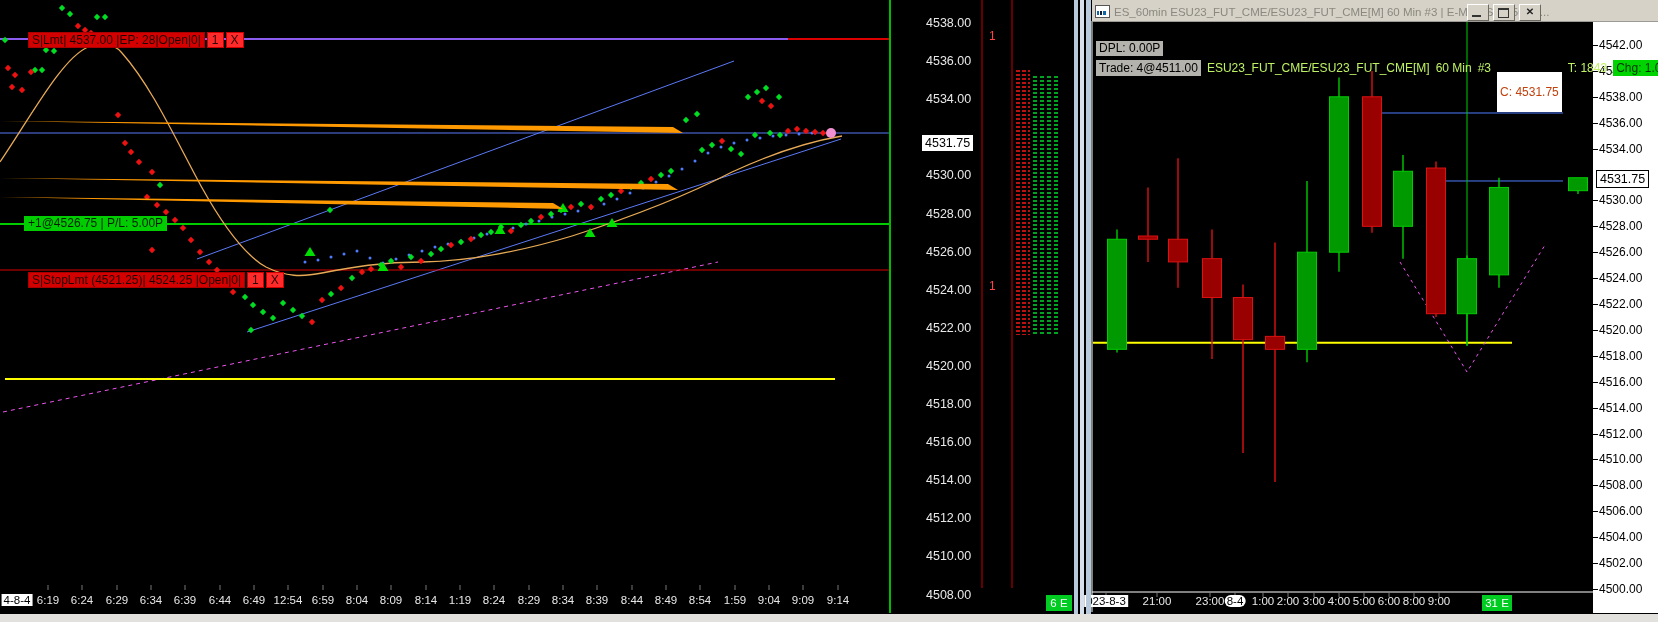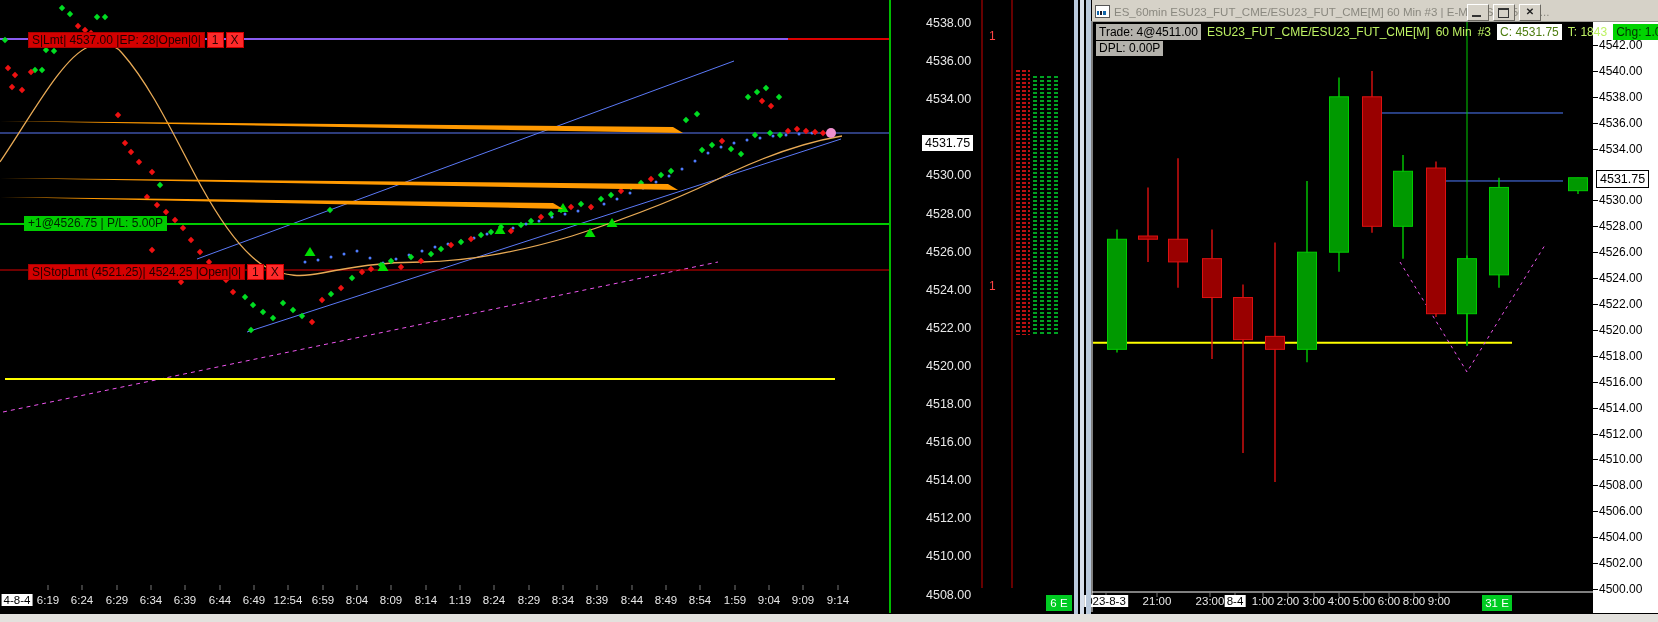--- a/index.html
+++ b/index.html
@@ -43,21 +43,21 @@
   .tb-buttons{position:absolute;left:375px;top:2px;display:flex;gap:4px;}
   .tb-btn{width:20px;height:15px;background:#d6d2c8;border:1px solid;border-color:#fff #6d6a63 #6d6a63 #fff;
     color:#222;font-size:10px;line-height:13px;text-align:center;cursor:pointer;position:relative;}
   .tb-btn .g-min{position:absolute;left:4px;bottom:3px;width:9px;height:2px;background:#333;}
   .tb-btn .g-rest{position:absolute;left:4px;top:3px;width:9px;height:7px;border:1px solid #333;border-top-width:2px;}
   
   #info-line{left:1096px;top:24px;display:flex;align-items:center;font-size:12px;line-height:16px;z-index:4;}
   #info-line .seg{margin-right:6px;}
   .seg.graybox{background:#b4b2ac;color:#000;padding:0 3px;}
   .seg.white{color:#bef264;}
-  .seg.whitebox{background:#fff;color:#4d7c0f;padding:0 3px;}
+  .seg.whitebox{background:#fff;color:#c2410c;padding:12px 3px;margin-top:48px;}
   .seg.greenbox{background:#00d400;color:#003300;padding:0 3px;}
   #dpl-line{left:1096px;top:41px;font-size:12px;line-height:15px;z-index:4;}
   
   #right-axis-bg{left:1593px;top:21px;width:65px;height:592px;background:#fff;z-index:1;}
   .rp-label{color:#000;font-size:12px;left:1599px;width:58px;z-index:3;}
   .rp-tick{position:absolute;left:1593px;width:5px;height:1px;background:#000;z-index:3;}
   .rt-label{color:#e8e8e8;font-size:11.5px;transform:translateX(-50%);}
 </style>
 </head>
 <body>
@@ -305,21 +305,21 @@
 <div class="abs" id="right-axis-bg"></div>
 
 <div class="txt order-label" style="left:28px;top:32px;">
   <span class="order-main">S|Lmt| 4537.00 |EP: 28|Open|0|</span>
   <span class="order-box">1</span>
   <span class="order-box">X</span>
 </div>
 
 <div class="txt pos-label" style="left:24px;top:216px;">+1@4526.75 | P/L: 5.00P</div>
 
-<div class="txt order-label" style="left:28px;top:264px;">
+<div class="txt order-label" style="left:28px;top:272px;">
   <span class="order-main">S|StopLmt (4521.25)| 4524.25 |Open|0|</span>
   <span class="order-box">1</span>
   <span class="order-box">X</span>
 </div>
 
 <div class="txt cur-price" style="left:922px;top:135px;z-index:4;">4531.75</div>
 
 <div class="txt t-box" style="left:17px;top:594px;">4-8-4</div>
 
 <div class="abs badge" style="left:1046px;top:595px;width:26px;height:16px;">6 E</div>
@@ -441,21 +441,21 @@
 <div class="rp-tick" style="top: 511px;"></div>
 <div class="txt rp-label" style="left: 1599px; top: 530px;">4504.00</div>
 <div class="rp-tick" style="top: 537px;"></div>
 <div class="txt rp-label" style="left: 1599px; top: 556px;">4502.00</div>
 <div class="rp-tick" style="top: 563px;"></div>
 <div class="txt rp-label" style="left: 1599px; top: 582px;">4500.00</div>
 <div class="rp-tick" style="top: 589px;"></div>
 <div class="txt t-box" style="left: 1106px; top: 595px;">023-8-3</div>
 <div class="txt rt-label" style="left: 1157px; top: 595px;">21:00</div>
 <div class="txt rt-label" style="left: 1210px; top: 595px;">23:00</div>
-<div class="txt t-box" style="left: 1235px; top: 595px;">8-4</div>
+<div class="txt t-box" style="left: 1235px; top: 595px; border-radius: 6px;">8-4</div>
 <div class="txt rt-label" style="left: 1263px; top: 595px;">1:00</div>
 <div class="txt rt-label" style="left: 1288px; top: 595px;">2:00</div>
 <div class="txt rt-label" style="left: 1314px; top: 595px;">3:00</div>
 <div class="txt rt-label" style="left: 1339px; top: 595px;">4:00</div>
 <div class="txt rt-label" style="left: 1364px; top: 595px;">5:00</div>
 <div class="txt rt-label" style="left: 1389px; top: 595px;">6:00</div>
 <div class="txt rt-label" style="left: 1414px; top: 595px;">8:00</div>
 <div class="txt rt-label" style="left: 1439px; top: 595px;">9:00</div>
 
 </body></html>

